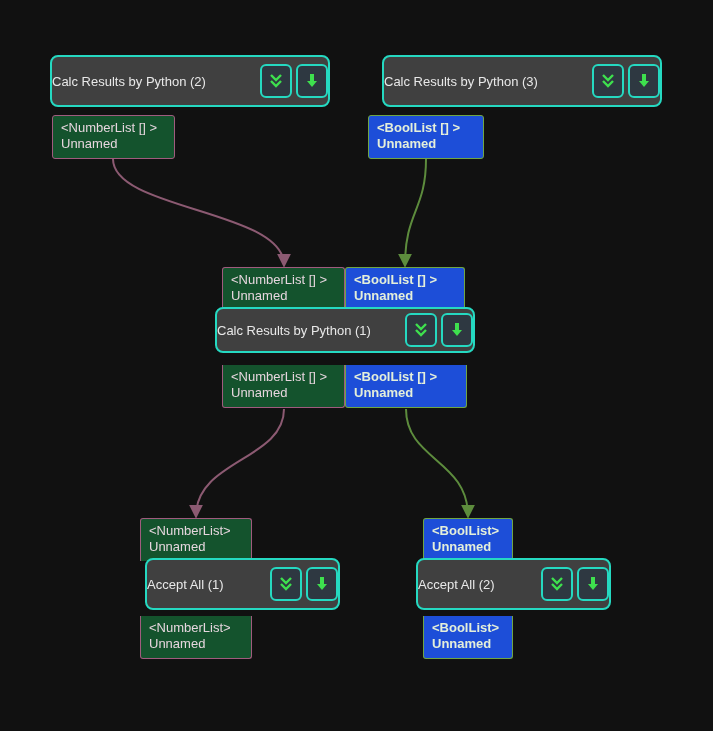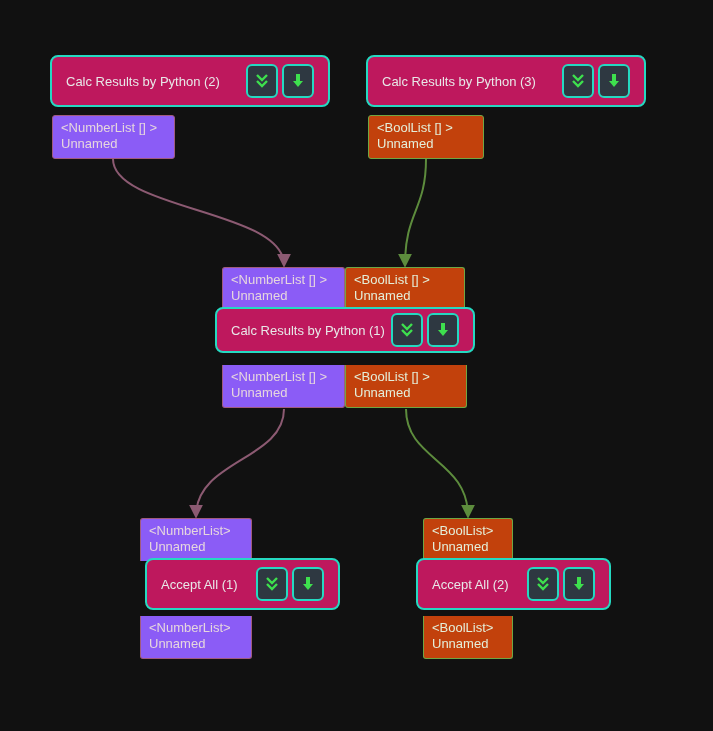--- a/index.html
+++ b/index.html
@@ -1,29 +1,29 @@
 <!DOCTYPE html>
 <html><head>
 <meta charset="utf-8">
 <style>
   html,body{margin:0;padding:0;background:#111;width:713px;height:731px;font-family:'Segoe UI',Arial,sans-serif;font-size:13px;color:#e8e8e8;overflow:hidden;}
   .canvas{position:relative;width:713px;height:731px;}
   svg.edges{position:absolute;left:0;top:0;width:713px;height:731px;pointer-events:none;}
 
-  .node{position:absolute;background:#be185d;border:2px solid #25d9c1;border-radius:8px;box-sizing:border-box;display:flex;align-items:center;justify-content:space-between;padding:0 14px;}
+  .node{position:absolute;background:#404040;border:2px solid #25d9c1;border-radius:8px;box-sizing:border-box;display:flex;align-items:center;justify-content:space-between;padding:0 0;}
   .node-title{color:#e8e8e8;}
   .icon-btn{width:28px;height:30px;border:2px solid #25d9c1;border-radius:6px;background:#2e3841;display:flex;align-items:center;justify-content:center;margin-left:4px;}
   .icon-group{display:flex;align-items:center;}
   .dl-icon svg,.arrow-icon svg{display:block;}
 
   .port{position:absolute;box-sizing:border-box;border-radius:3px;padding:4px 8px 5px;line-height:1.25;}
   .port-type{display:block;}
   .port-label{display:block;}
-  .port-num{background:#8b5cf6;border:1px solid #a05b7e;color:#e6d6de;}
-  .port-bool{background:#c2410c;border:1px solid #6fa644;color:#e4efda;}
+  .port-num{background:#14532d;border:1px solid #a05b7e;color:#e6d6de;}
+  .port-bool{background:#1d4ed8;border:1px solid #6fa644;color:#e4efda;font-weight:bold;}
 </style>
 </head>
 <body>
 <div class="canvas">
 
 <svg class="edges">
   <defs>
     <marker id="ah-num" viewBox="0 0 10 10" refX="8" refY="5" markerWidth="7" markerHeight="7" orient="auto">
       <path d="M0,0 L10,5 L0,10 Z" fill="#8c5a72"></path>
     </marker>
@@ -56,21 +56,21 @@
             <path d="M2 8 L7 14 L12 8 Z" fill="#3ee04e"></path>
           </svg>
         </span>
   </span>
 </div>
 <div class="port port-num" style="left:52px;top:115px;width:123px;">
   <span class="port-type">&lt;NumberList [] &gt;</span>
   <span class="port-label">Unnamed</span>
 </div>
 
-<div class="node" style="left:366px;top:55px;width:280px;height:52px;">
+<div class="node" style="left:382px;top:55px;width:280px;height:52px;">
   <span class="node-title">Calc Results by Python (3)</span>
   <span class="icon-group">
     <span class="icon-btn dl-icon">
           <svg width="14" height="16">
             <path d="M2 2 L7 7 L12 2" stroke="#3ee04e" stroke-width="2.4" fill="none"></path>
             <path d="M2 8 L7 13 L12 8" stroke="#3ee04e" stroke-width="2.4" fill="none"></path>
           </svg>
         </span>
     <span class="icon-btn arrow-icon">
           <svg width="14" height="16">

